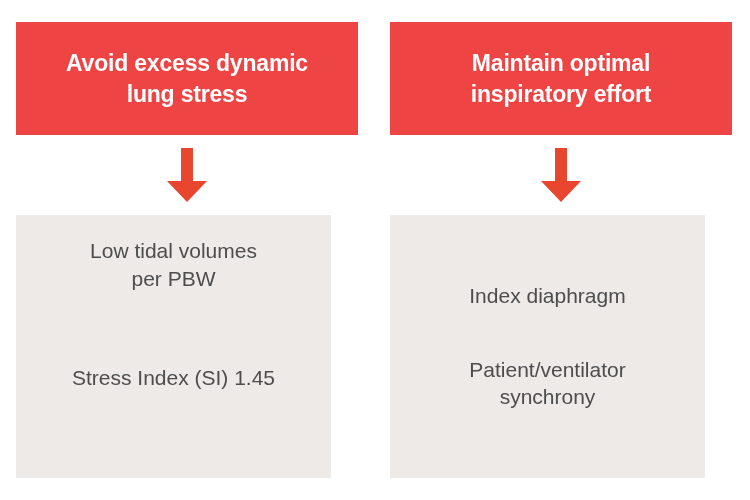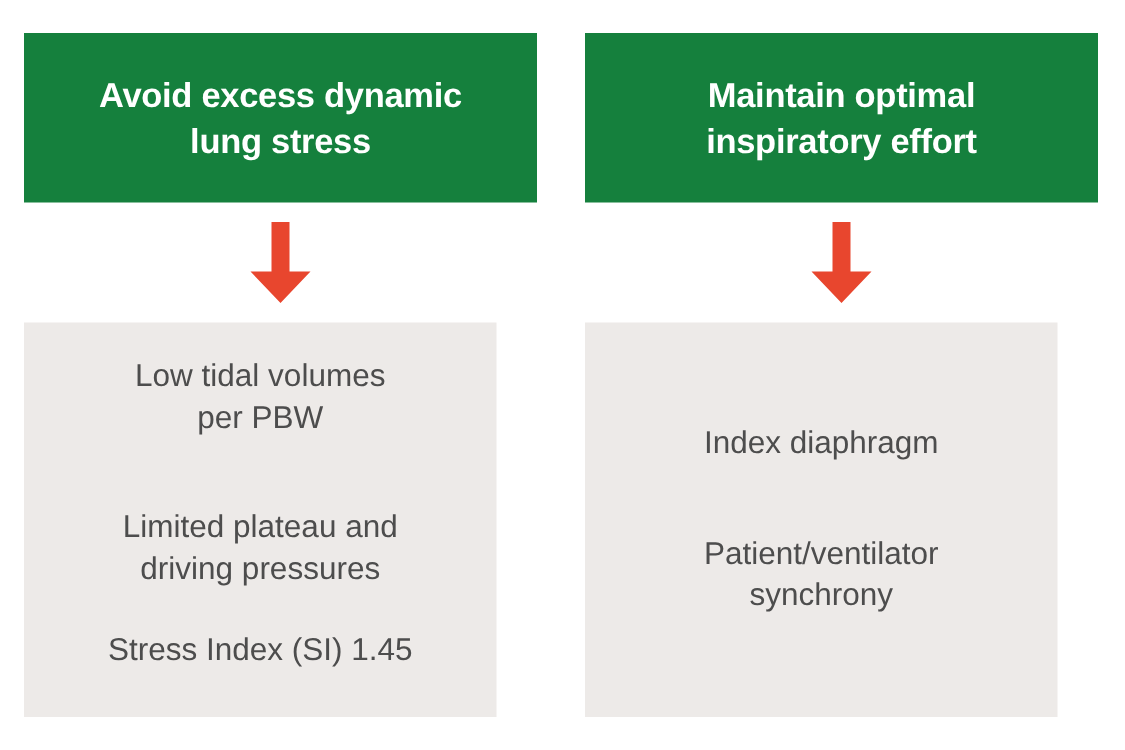--- a/index.html
+++ b/index.html
@@ -29,21 +29,21 @@
   }
   .column.left  { left: 16px; }
   .column.right { left: 390px; }
 
   .header-box {
     position: absolute;
     top: 22px;
     left: 0;
     width: 342px;
     height: 113px;
-    background: #15803d;
+    background: #ef4444;
     box-sizing: border-box;
     display: flex;
     align-items: center;
     justify-content: center;
     padding: 4px 14px;
   }
   .header-text {
     color: #ffffff;
     font-size: 23px;
     font-weight: bold;
@@ -103,22 +103,20 @@
     <div class="arrow">
       <svg width="46" height="54" viewBox="0 0 46 54" xmlns="http://www.w3.org/2000/svg">
         <polygon points="17,0 29,0 29,33 43,33 23,54 3,33 17,33" fill="#e8462e"></polygon>
       </svg>
     </div>
 
     <div class="content-box left-pad">
       <div class="content-line">Low tidal volumes
 per PBW</div>
       <div class="gap-lg"></div>
-      <div class="content-line">Limited plateau and
-driving pressures</div>
       <div class="gap-md"></div>
       <div class="content-line">Stress Index (SI) 1.45</div>
     </div>
 
   </div>
 
   <div class="column right">
 
     <div class="header-box">
       <div class="header-text">Maintain optimal

